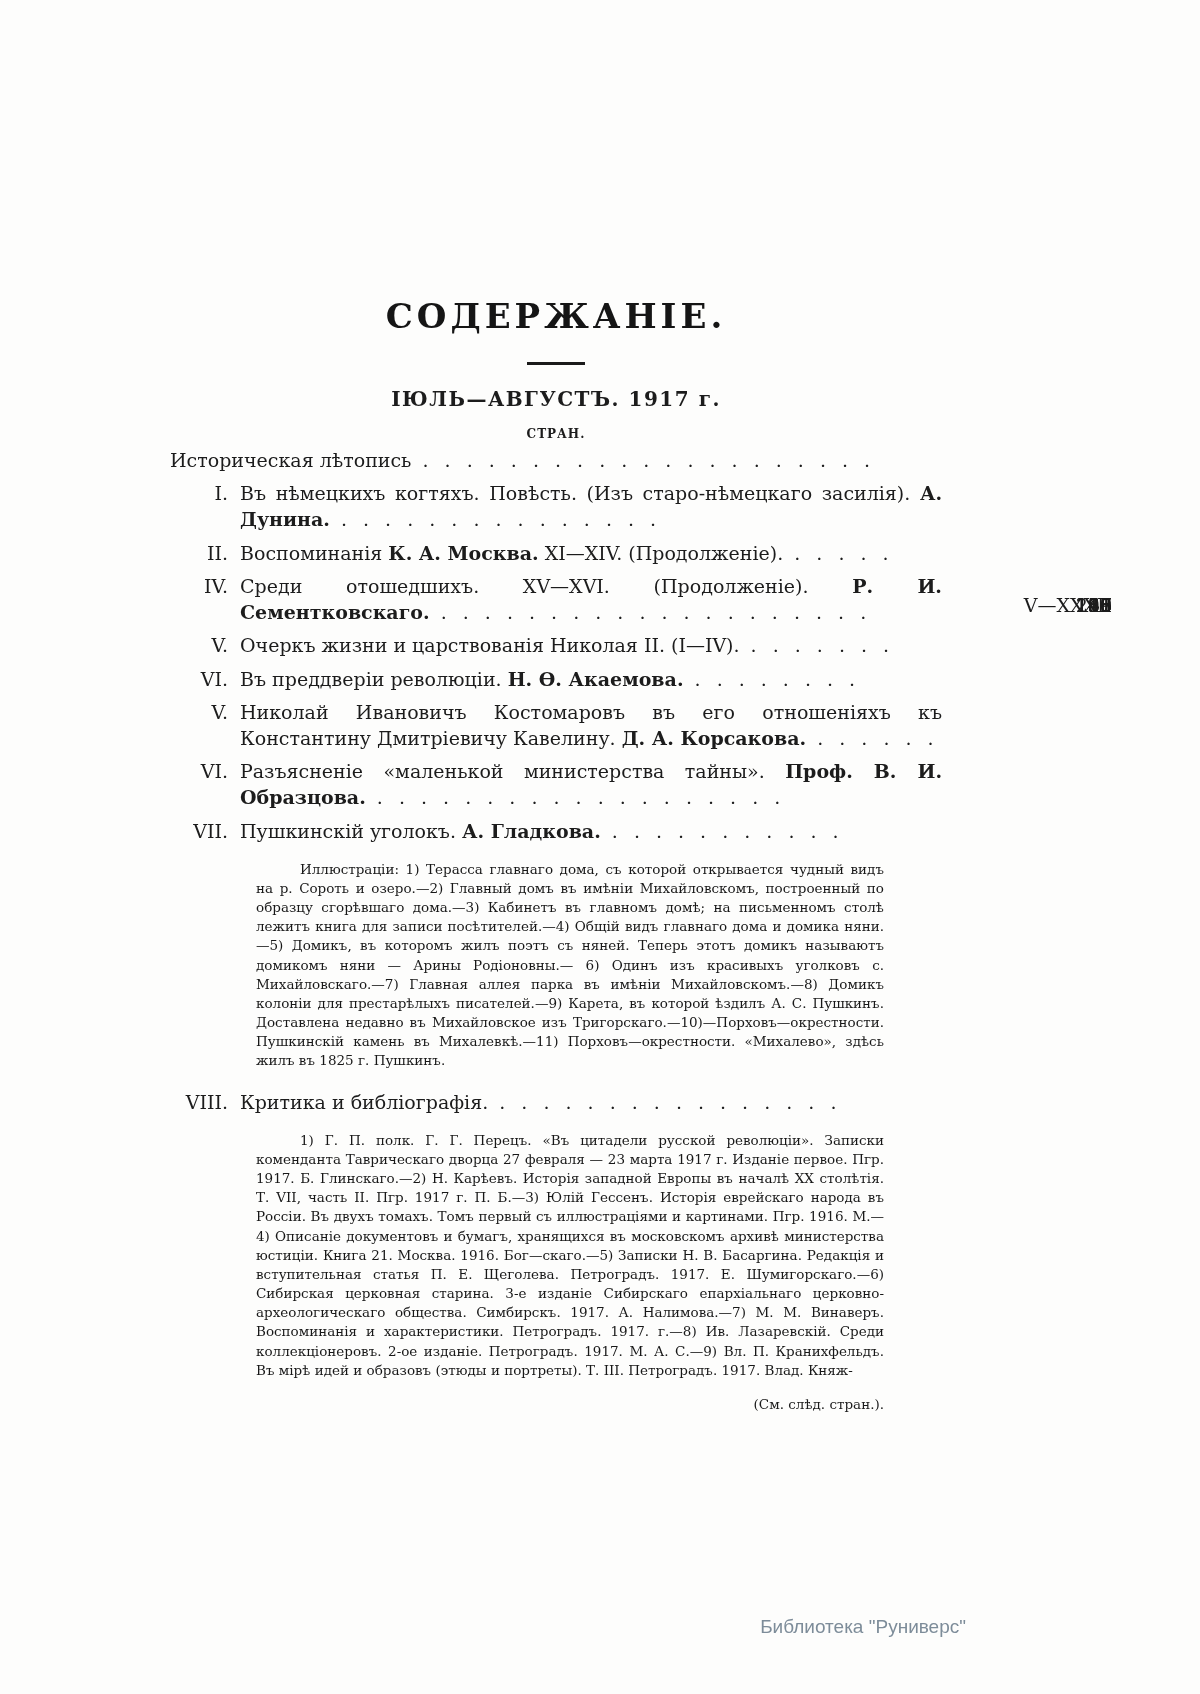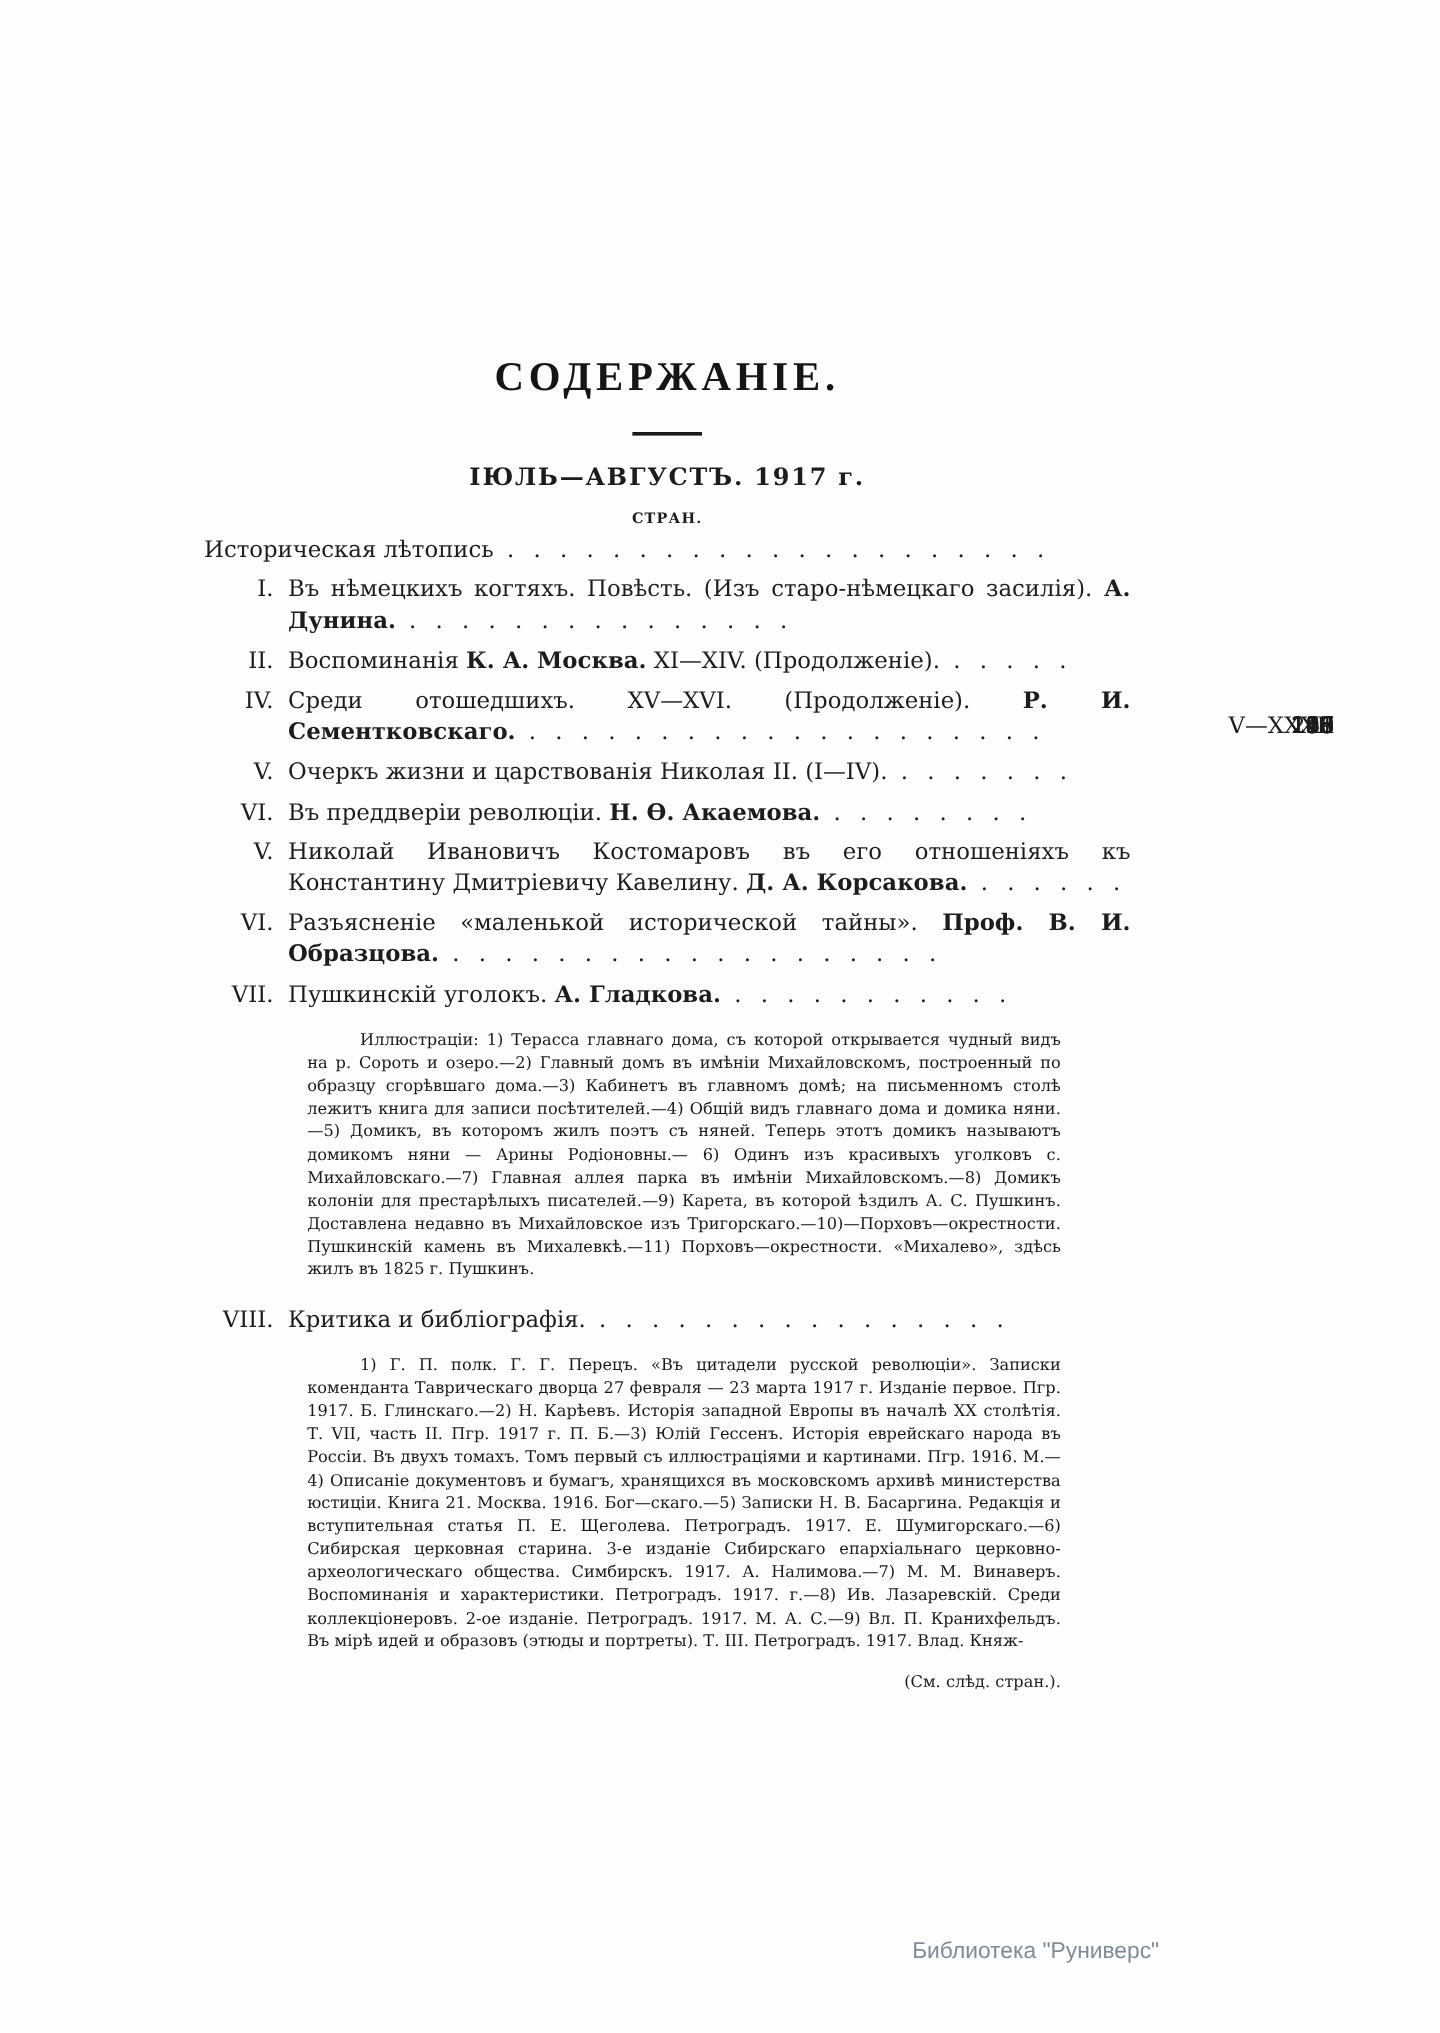--- a/index.html
+++ b/index.html
@@ -16,21 +16,20 @@
     left: 170px;
     top: 296px;
     width: 772px;
   }
   .doc-title {
     text-align: center;
     font-size: 34px;
     font-weight: bold;
     letter-spacing: 4px;
     color: #151515;
-    font-family: Liberation Serif, serif;
   }
   .title-rule {
     width: 58px;
     height: 3px;
     background: #1a1a1a;
     margin: 26px auto 22px auto;
   }
   .issue {
     text-align: center;
     font-size: 20px;
@@ -153,21 +152,21 @@
   </div>
 
   <div class="toc-row">
     <span class="num">V.</span>
     <span class="body"><span>Николай Ивановичъ Костомаровъ въ его отношеніяхъ къ Константину Дмитріевичу Кавелину. </span><span class="bold">Д. А. Корсакова.</span><span class="dots"> . . . . . . </span></span>
     <span class="page">157</span>
   </div>
 
   <div class="toc-row">
     <span class="num">VI.</span>
-    <span class="body"><span>Разъясненіе «маленькой исторической тайны». </span><span class="bold">Проф. В. И. Образцова.</span><span class="dots"> . . . . . . . . . . . . . . . . . . . </span></span>
+    <span class="body"><span>Разъясненіе «маленькой министерства тайны». </span><span class="bold">Проф. В. И. Образцова.</span><span class="dots"> . . . . . . . . . . . . . . . . . . . </span></span>
     <span class="page">165</span>
   </div>
 
   <div class="toc-row">
     <span class="num">VII.</span>
     <span class="body"><span>Пушкинскій уголокъ. </span><span class="bold">А. Гладкова.</span><span class="dots"> . . . . . . . . . . . </span></span>
     <span class="page">188</span>
   </div>
 </div>
 

